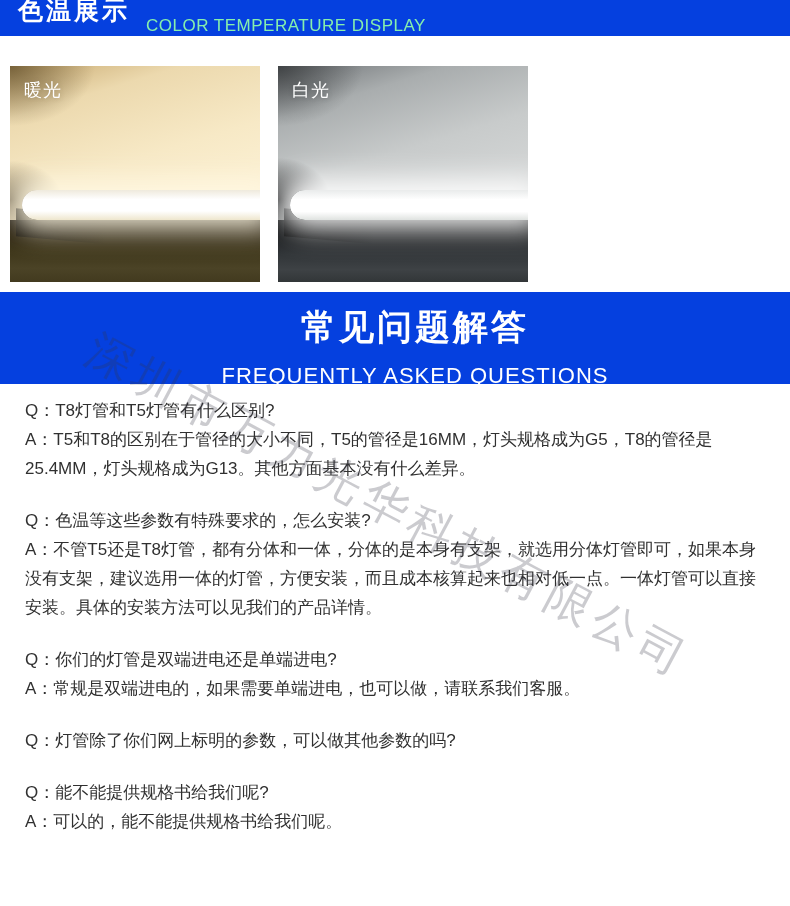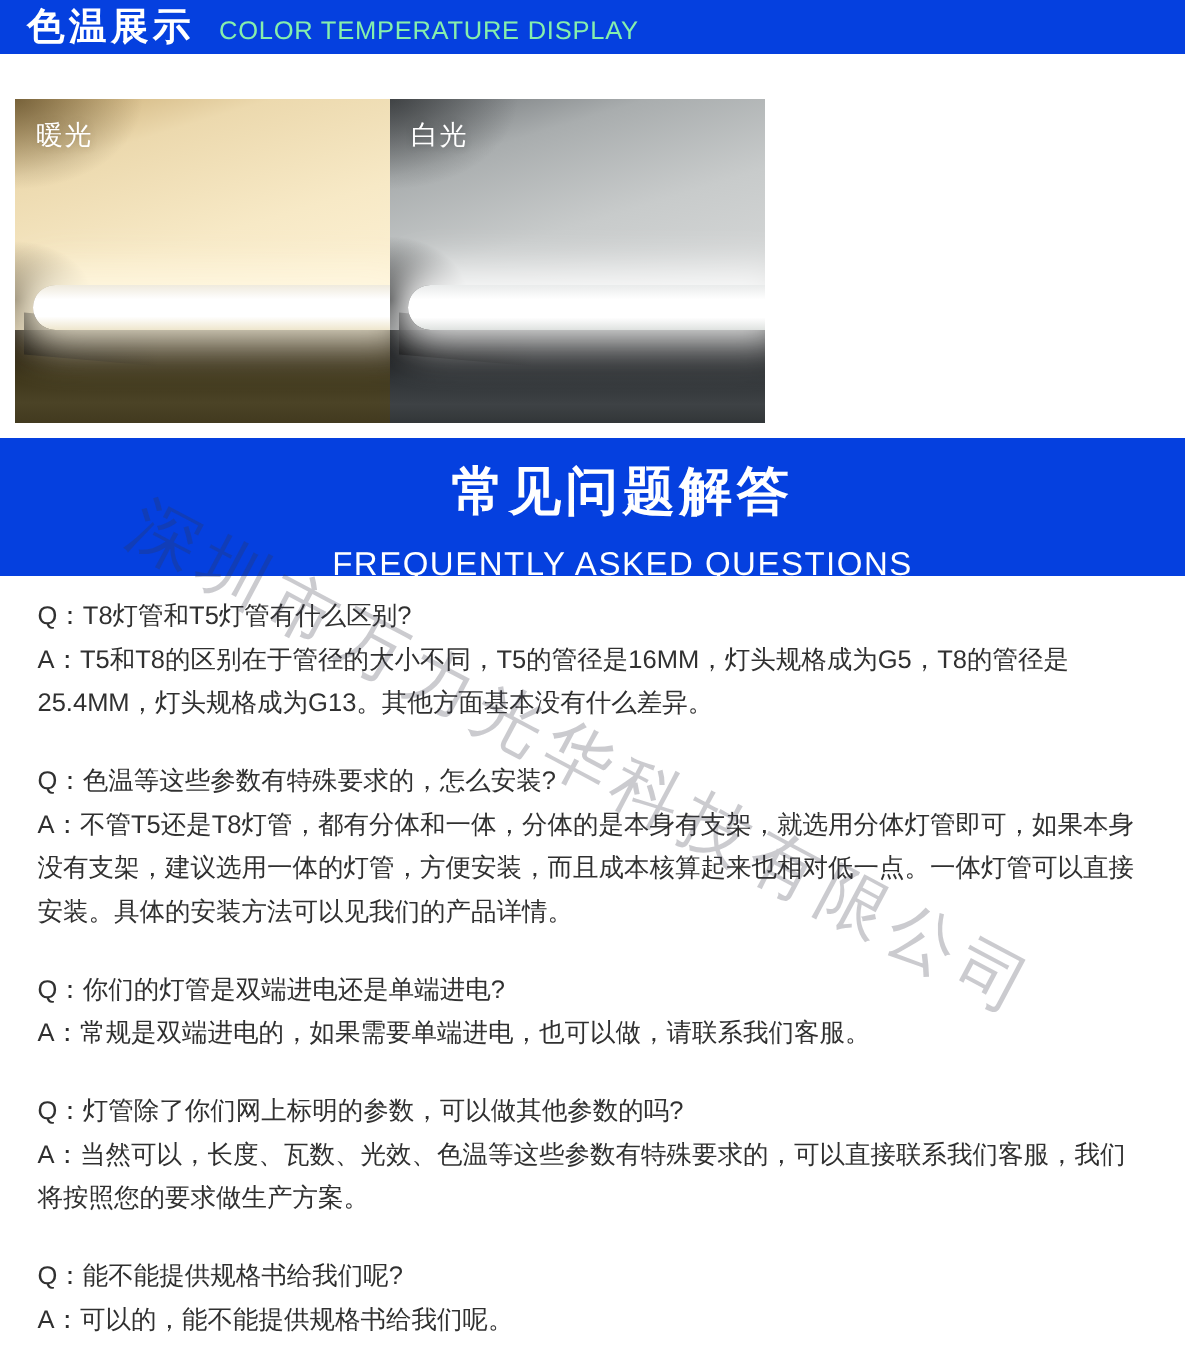--- a/index.html
+++ b/index.html
@@ -5,35 +5,35 @@
   html, body { margin:0; padding:0; }
   body {
     width:790px; height:906px; position:relative; background:#ffffff;
     font-family:"Liberation Sans","DejaVu Sans",sans-serif;
     overflow:hidden;
   }
 
   
   .top-bar {
     position:absolute; top:0; left:0; width:790px; height:36px;
-    background:#0540df; display:flex; align-items:center;
+    background:#0540df; display:flex; align-items:flex-end;
   }
   .top-bar .zh {
     color:#fff; font-size:25px; font-weight:bold; margin-left:18px;
     letter-spacing:3px; line-height:52px;
   }
   .top-bar .en {
     color:#86efac; font-size:17px; margin-left:16px; margin-top:5px;
     letter-spacing:0.5px;
   }
 
   
   .gallery {
     position:absolute; top:66px; left:10px; width:770px; height:216px;
-    display:flex; gap:0;
+    display:flex; gap:18px;
   }
   .photo {
     position:relative; width:250px; height:216px; overflow:hidden; flex:none;
   }
   .photo .label {
     position:absolute; top:12px; left:14px; color:#fff; font-size:18px;
     letter-spacing:1px; z-index:6; text-shadow:0 0 4px rgba(120,100,60,0.35);
   }
   .photo .tube {
     position:absolute; left:12px; right:-4px; top:124px; height:30px;
@@ -163,19 +163,18 @@
   <div class="faq-item">
     <p class="q">Q：色温等这些参数有特殊要求的，怎么安装?</p>
     <p class="a">A：不管T5还是T8灯管，都有分体和一体，分体的是本身有支架，就选用分体灯管即可，如果本身没有支架，建议选用一体的灯管，方便安装，而且成本核算起来也相对低一点。一体灯管可以直接安装。具体的安装方法可以见我们的产品详情。</p>
   </div>
   <div class="faq-item">
     <p class="q">Q：你们的灯管是双端进电还是单端进电?</p>
     <p class="a">A：常规是双端进电的，如果需要单端进电，也可以做，请联系我们客服。</p>
   </div>
   <div class="faq-item">
     <p class="q">Q：灯管除了你们网上标明的参数，可以做其他参数的吗?</p>
-    <p class="a">A：当然可以，长度、瓦数、光效、色温等这些参数有特殊要求的，可以直接联系我们客服，我们将按照您的要求做生产方案。</p>
   </div>
   <div class="faq-item">
     <p class="q">Q：能不能提供规格书给我们呢?</p>
     <p class="a">A：可以的，能不能提供规格书给我们呢。</p>
   </div>
 </div>
 
 </body></html>

